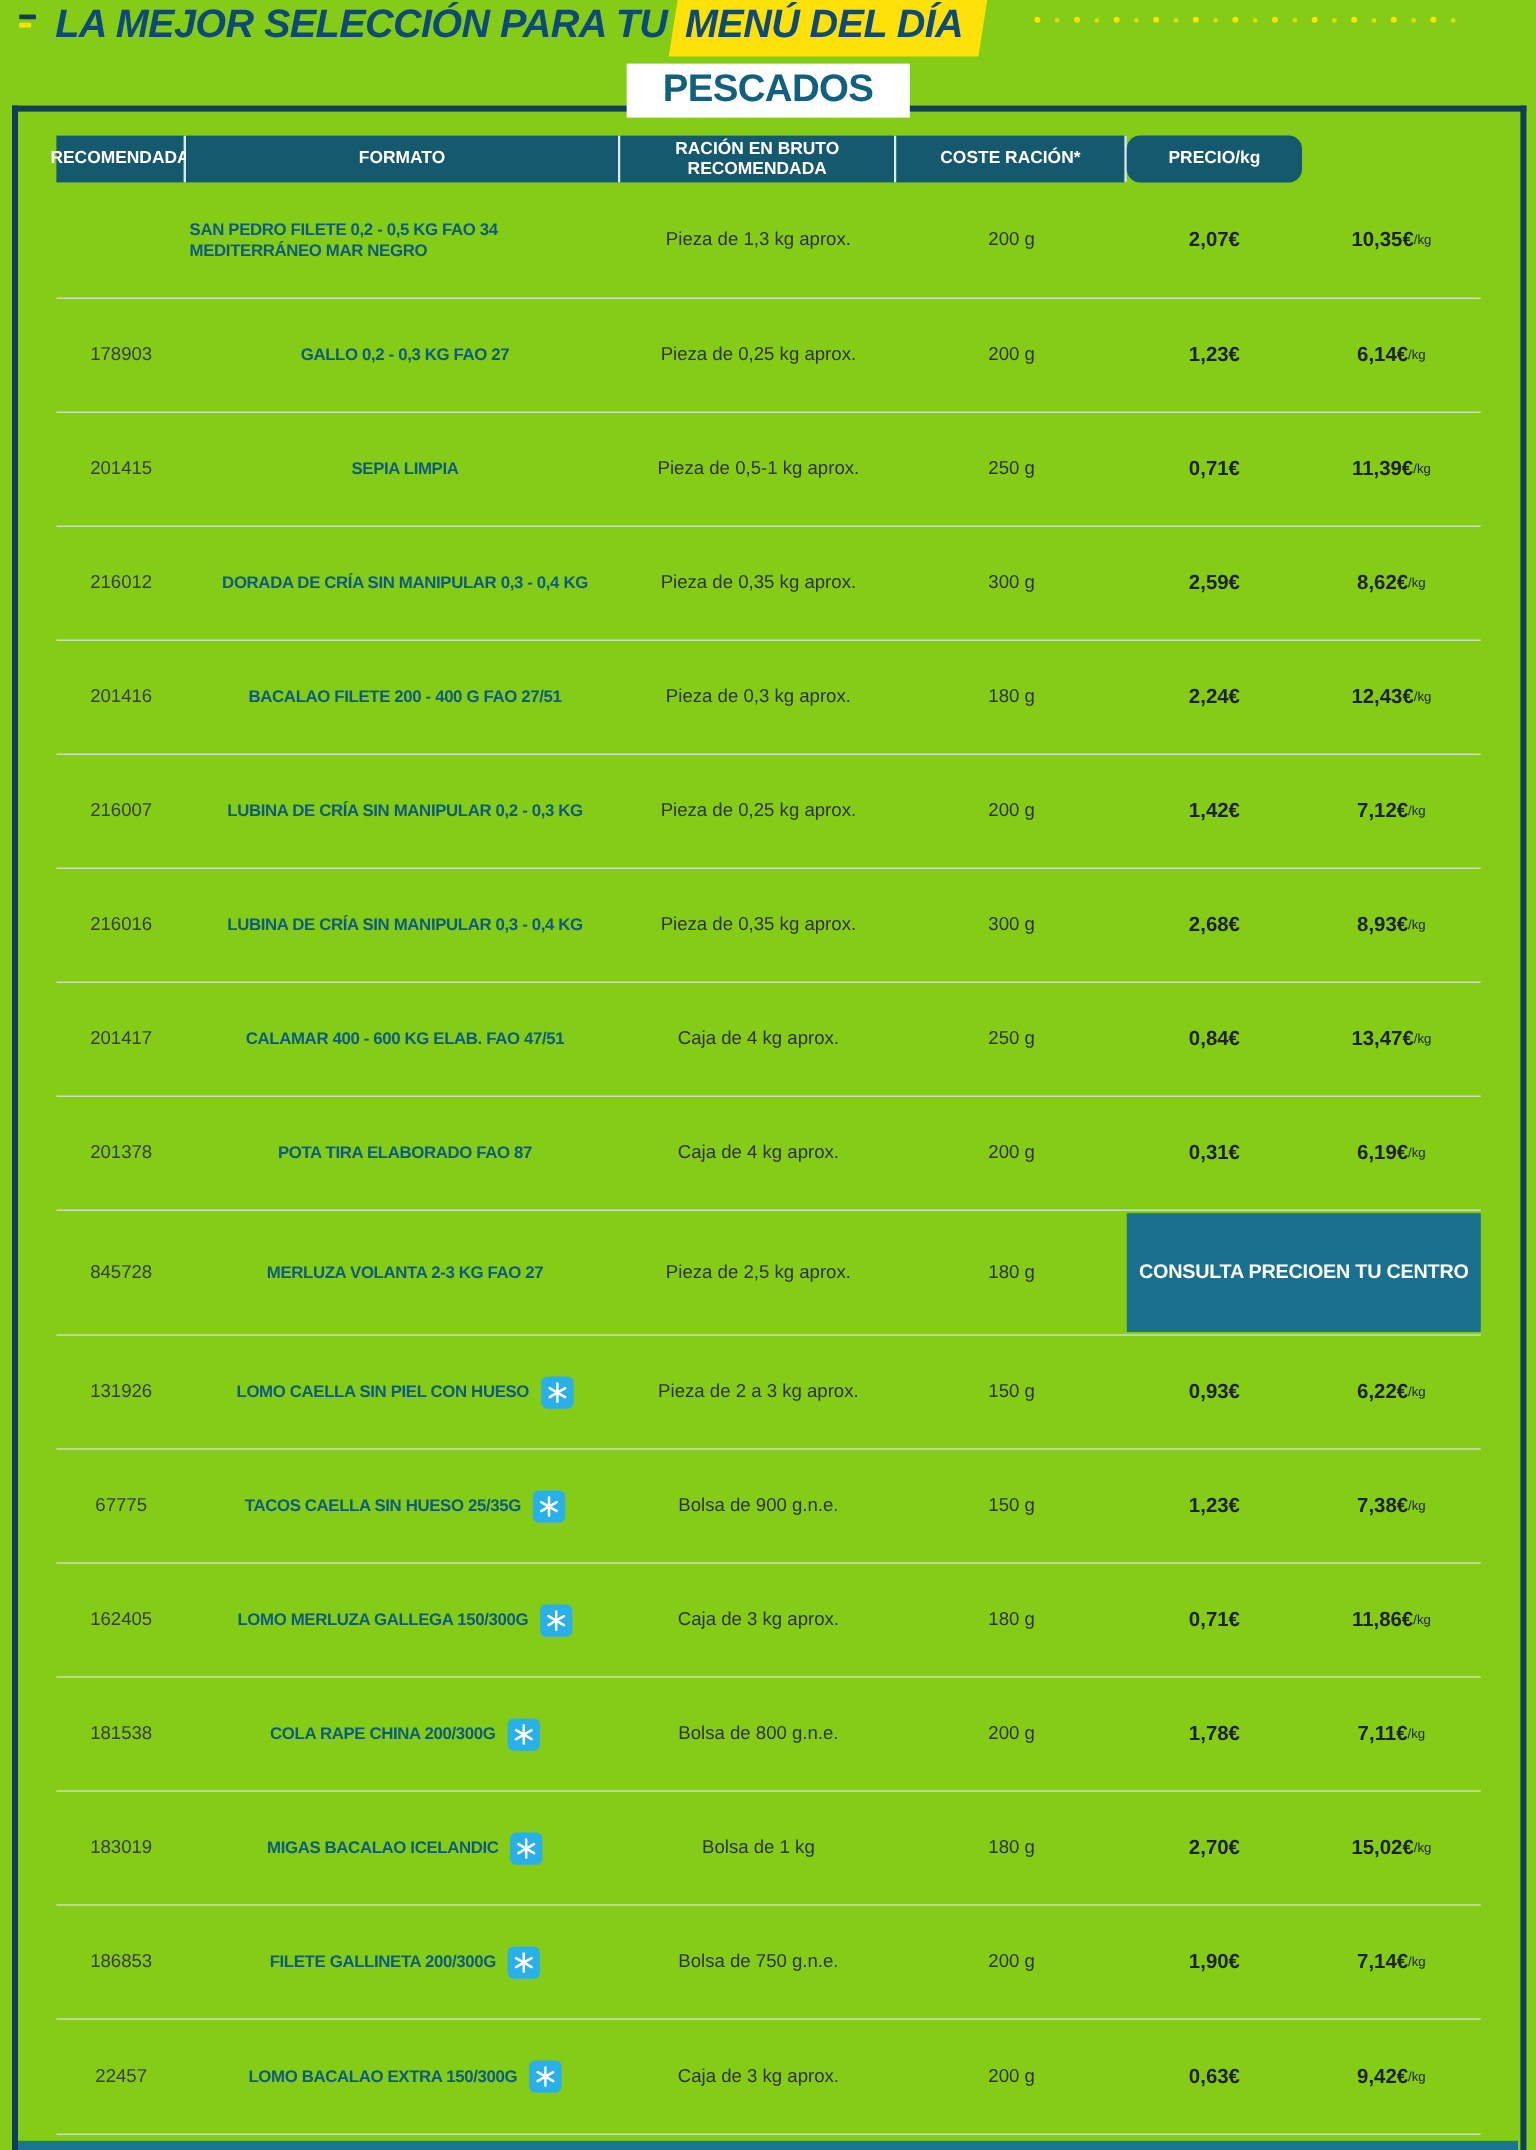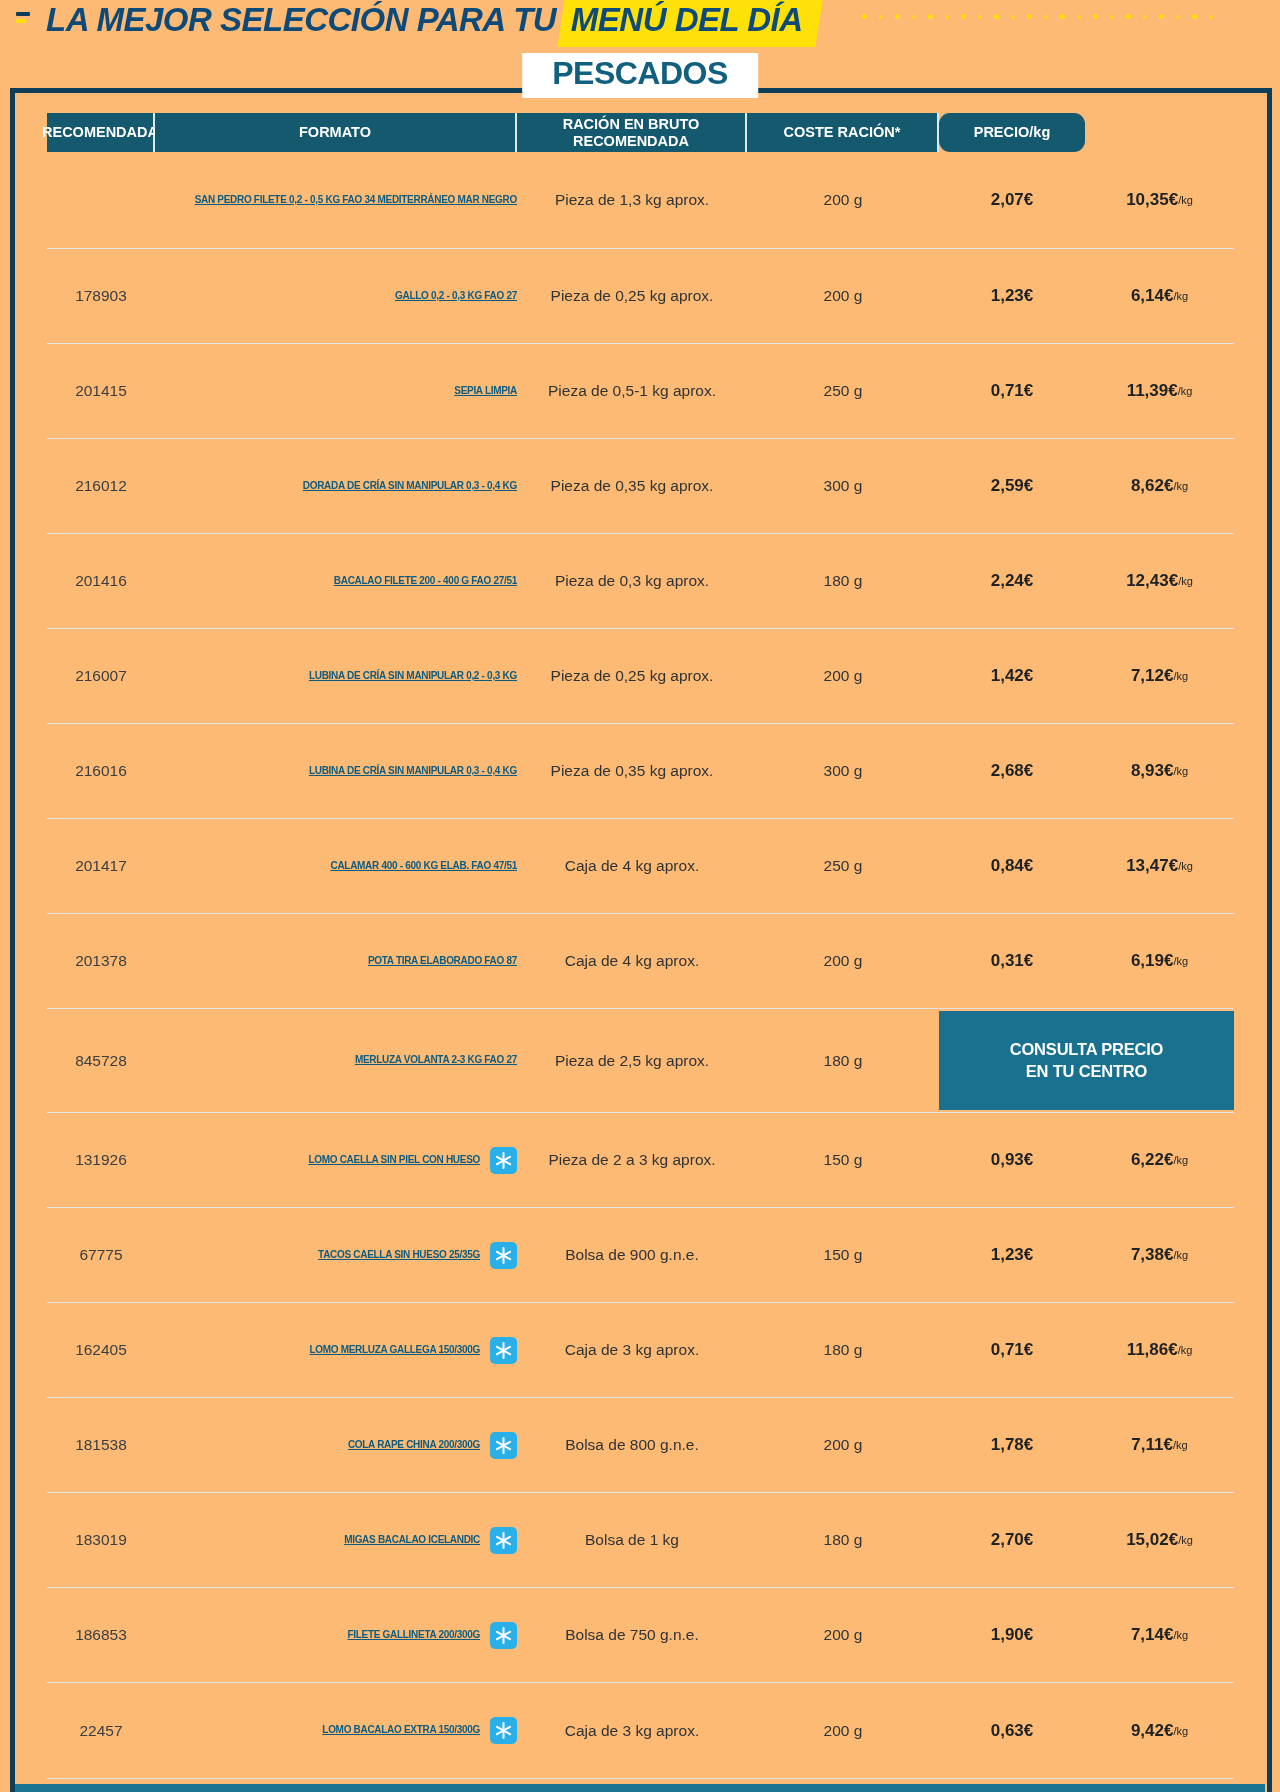--- a/index.html
+++ b/index.html
@@ -10,21 +10,21 @@
     --teal-bar:#1a7593;
     --yellow:#ffe10a;
     --prod:#0d5c7f;
     --badge:#29b0e8;
     --divider:#e3e3e3;
     --text:#303335;
     --boldtext:#1f2224;
   }
   *{margin:0;padding:0;box-sizing:border-box;}
   body{background:#fff;font-family:"Liberation Sans","DejaVu Sans",sans-serif;}
-  .page{position:relative;width:1280px;height:1792px;background:#fdba74;overflow:hidden;}
+  .page{position:relative;width:1280px;height:1792px;background:#84cc16;overflow:hidden;}
 
   
   .menu-icon{position:absolute;left:16px;top:12px;width:16px;height:14px;}
   .menu-icon .bar1{display:block;width:14px;height:4px;background:var(--teal-dark);border-radius:1px;}
   .menu-icon .bar2{display:block;width:10px;height:4px;background:var(--yellow);border-radius:1px;margin-top:3px;}
   .banner{position:absolute;left:46px;top:1px;font-size:33px;line-height:38px;font-weight:800;font-style:italic;
           color:var(--navy);letter-spacing:-0.5px;white-space:nowrap;}
   .banner .hl{position:relative;z-index:0;padding:0 6px;}
   .banner .hl::before{content:"";position:absolute;left:-4px;right:-10px;top:-1px;bottom:-9px;
           background:var(--yellow);transform:skewX(-9deg);z-index:-1;}
@@ -48,32 +48,32 @@
       display:flex;align-items:center;justify-content:center;text-align:center;
       border-right:2px solid #d9e9f0;padding:2px 4px;}
   .th:last-child{border-right:none;border-radius:11px;}
 
   .trow{height:95px;border-bottom:1px solid var(--divider);}
   .trow.first{height:97px;}
   .trow.consulta-row{height:104px;}
   .trow.last{height:96px;}
   .cell{display:flex;align-items:center;justify-content:center;text-align:center;}
   .c-ref{grid-column:1;font-size:15.5px;color:#3a3e41;}
-  .c-prod{grid-column:2;justify-content:flex-end;text-align:left;padding-left:3px;
-          font-weight:700;font-size:10px;letter-spacing:-0.3px;color:var(--prod);line-height:1.25;text-decoration:underline;}
+  .c-prod{grid-column:2;justify-content:center;text-align:left;padding-left:3px;
+          font-weight:700;font-size:14px;letter-spacing:-0.3px;color:var(--prod);line-height:1.25;}
   .c-formato{grid-column:3;font-size:15.5px;color:var(--text);}
   .c-racion{grid-column:4;font-size:15.5px;color:var(--text);}
   .c-coste{grid-column:5;font-weight:700;font-size:17px;color:var(--boldtext);}
   .c-precio{grid-column:6;font-weight:700;font-size:17px;color:var(--boldtext);}
   .precio-unit{font-size:11px;font-weight:400;}
   .frozen-badge{flex:0 0 auto;width:27px;height:27px;margin-left:10px;border-radius:5px;
           background:var(--badge);display:flex;align-items:center;justify-content:center;}
   .frozen-badge svg{width:19px;height:19px;}
   .consulta-box{grid-column:5 / 7;margin:2px 0;background:var(--teal-box);color:#fff;
-          display:flex;flex-direction:column;align-items:center;justify-content:center;
+          display:flex;flex-direction:row;align-items:center;justify-content:center;
           font-weight:700;font-size:16.5px;line-height:1.3;text-align:center;letter-spacing:-0.2px;}
 </style>
 </head>
 <body>
 
 <div class="page">
 
   <span class="menu-icon">
     <span class="bar1"></span>
     <span class="bar2"></span>

